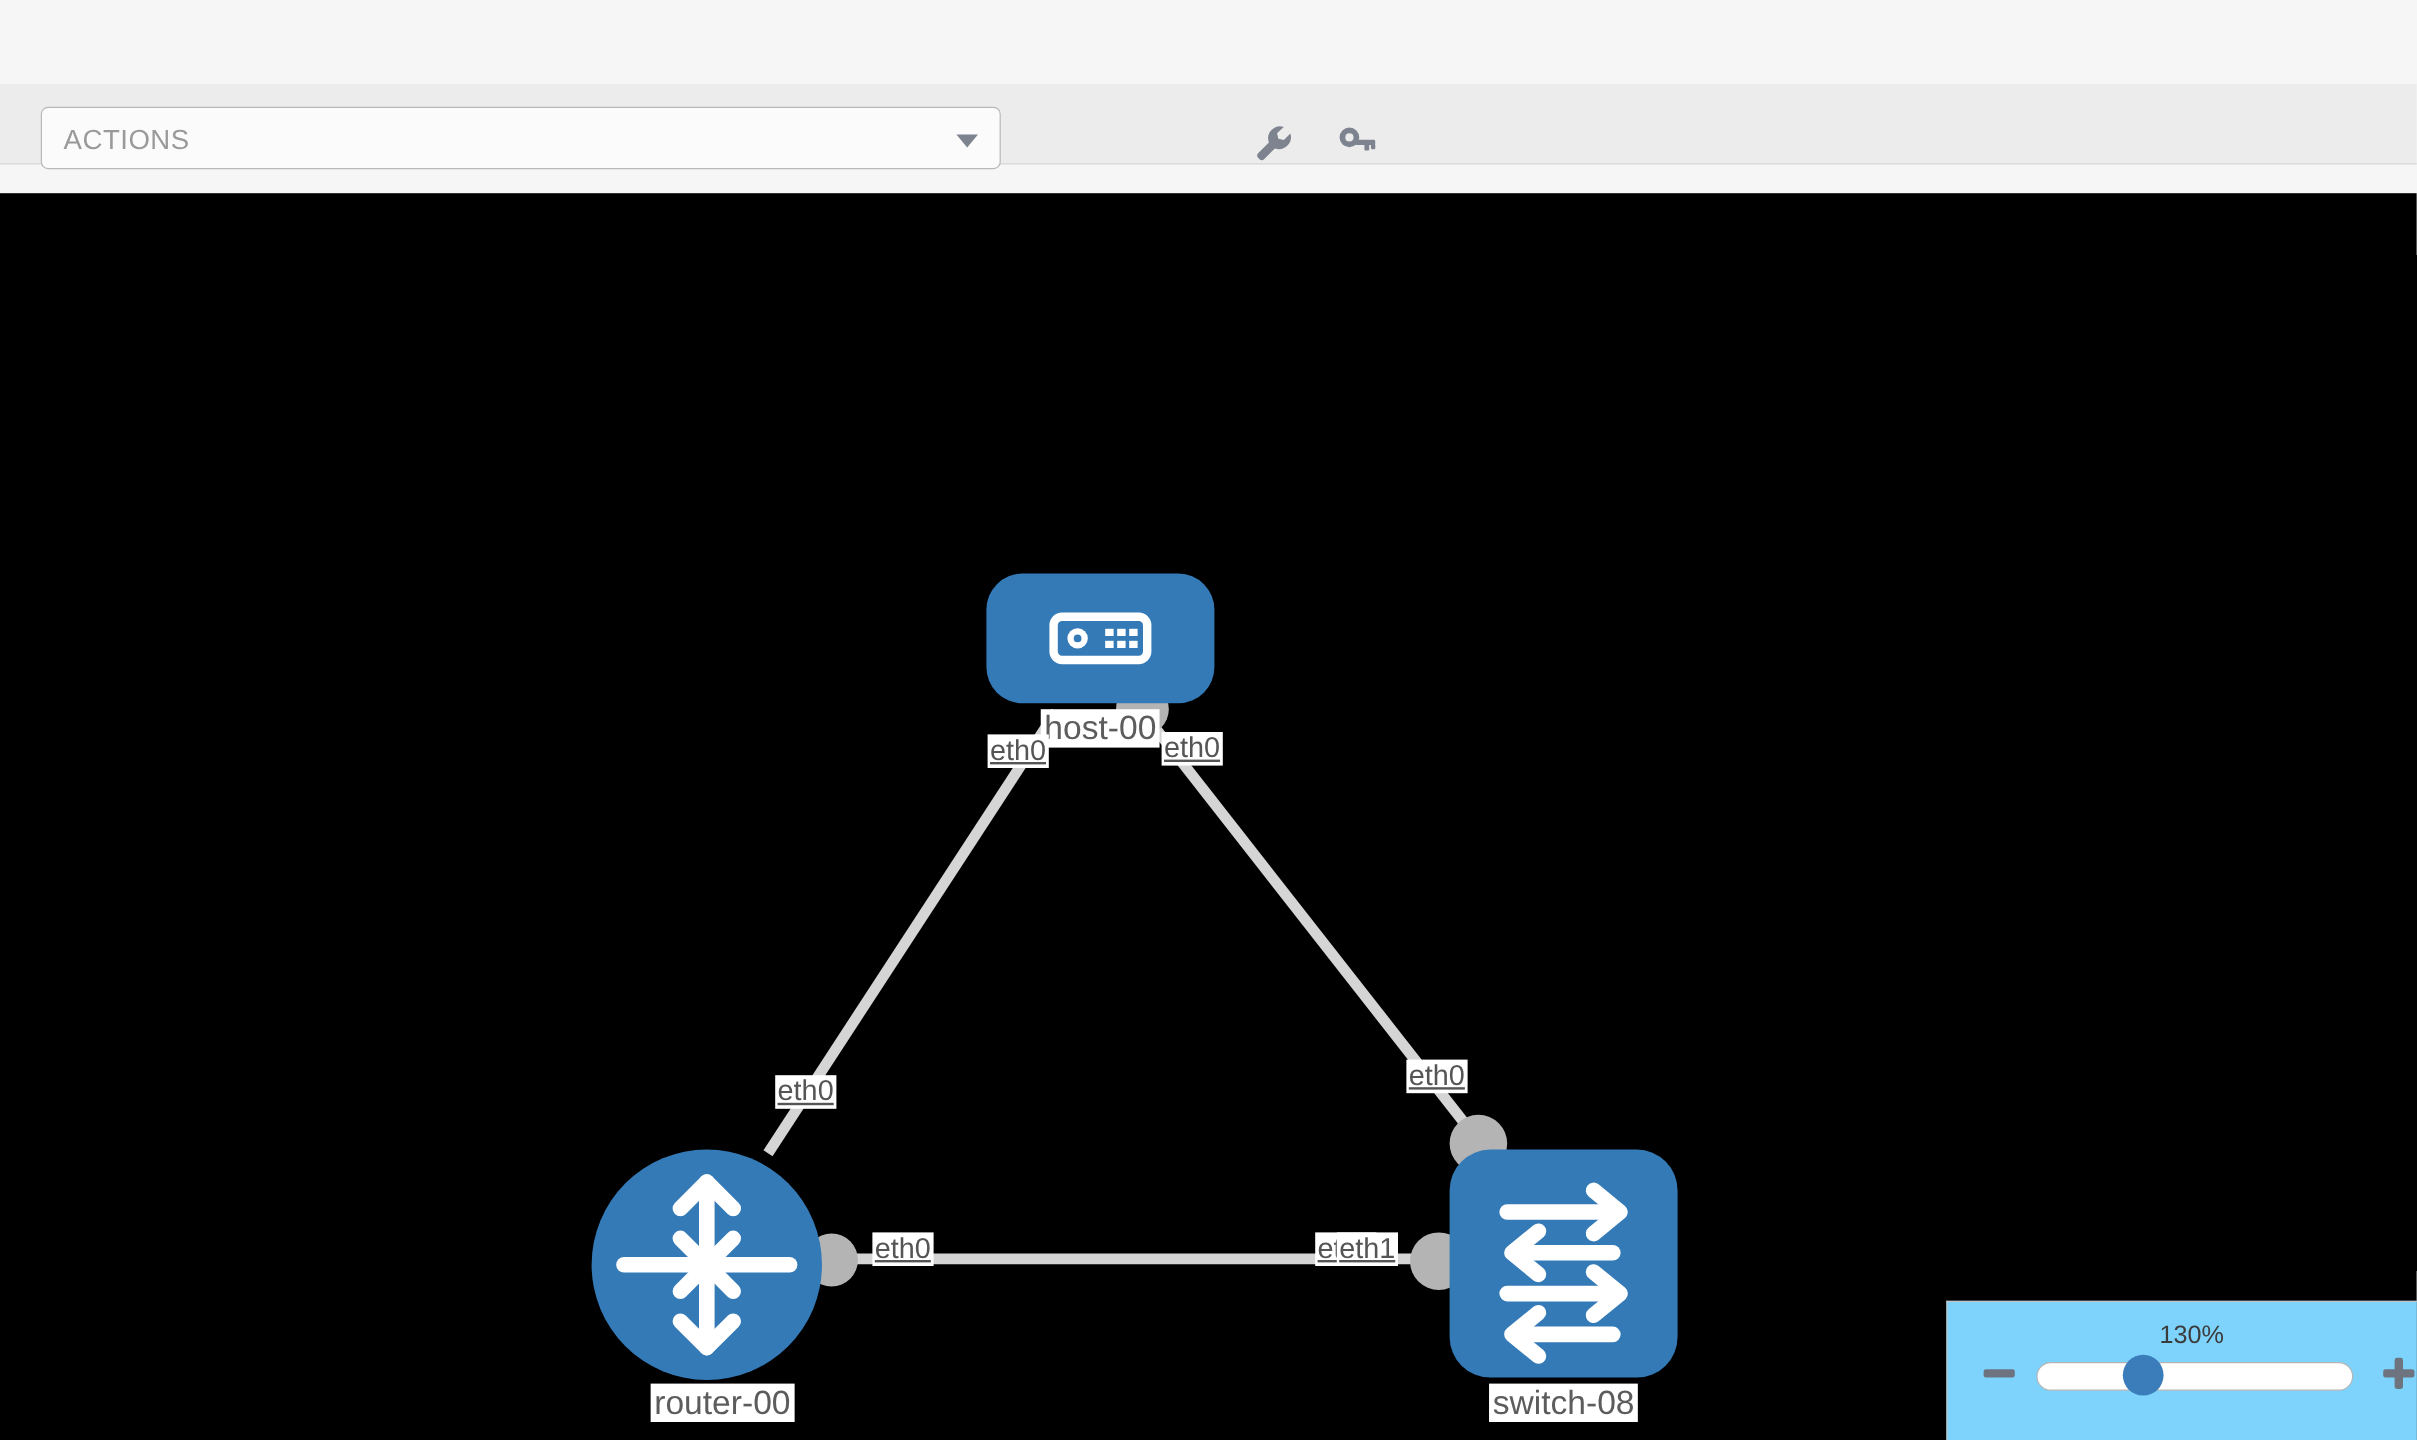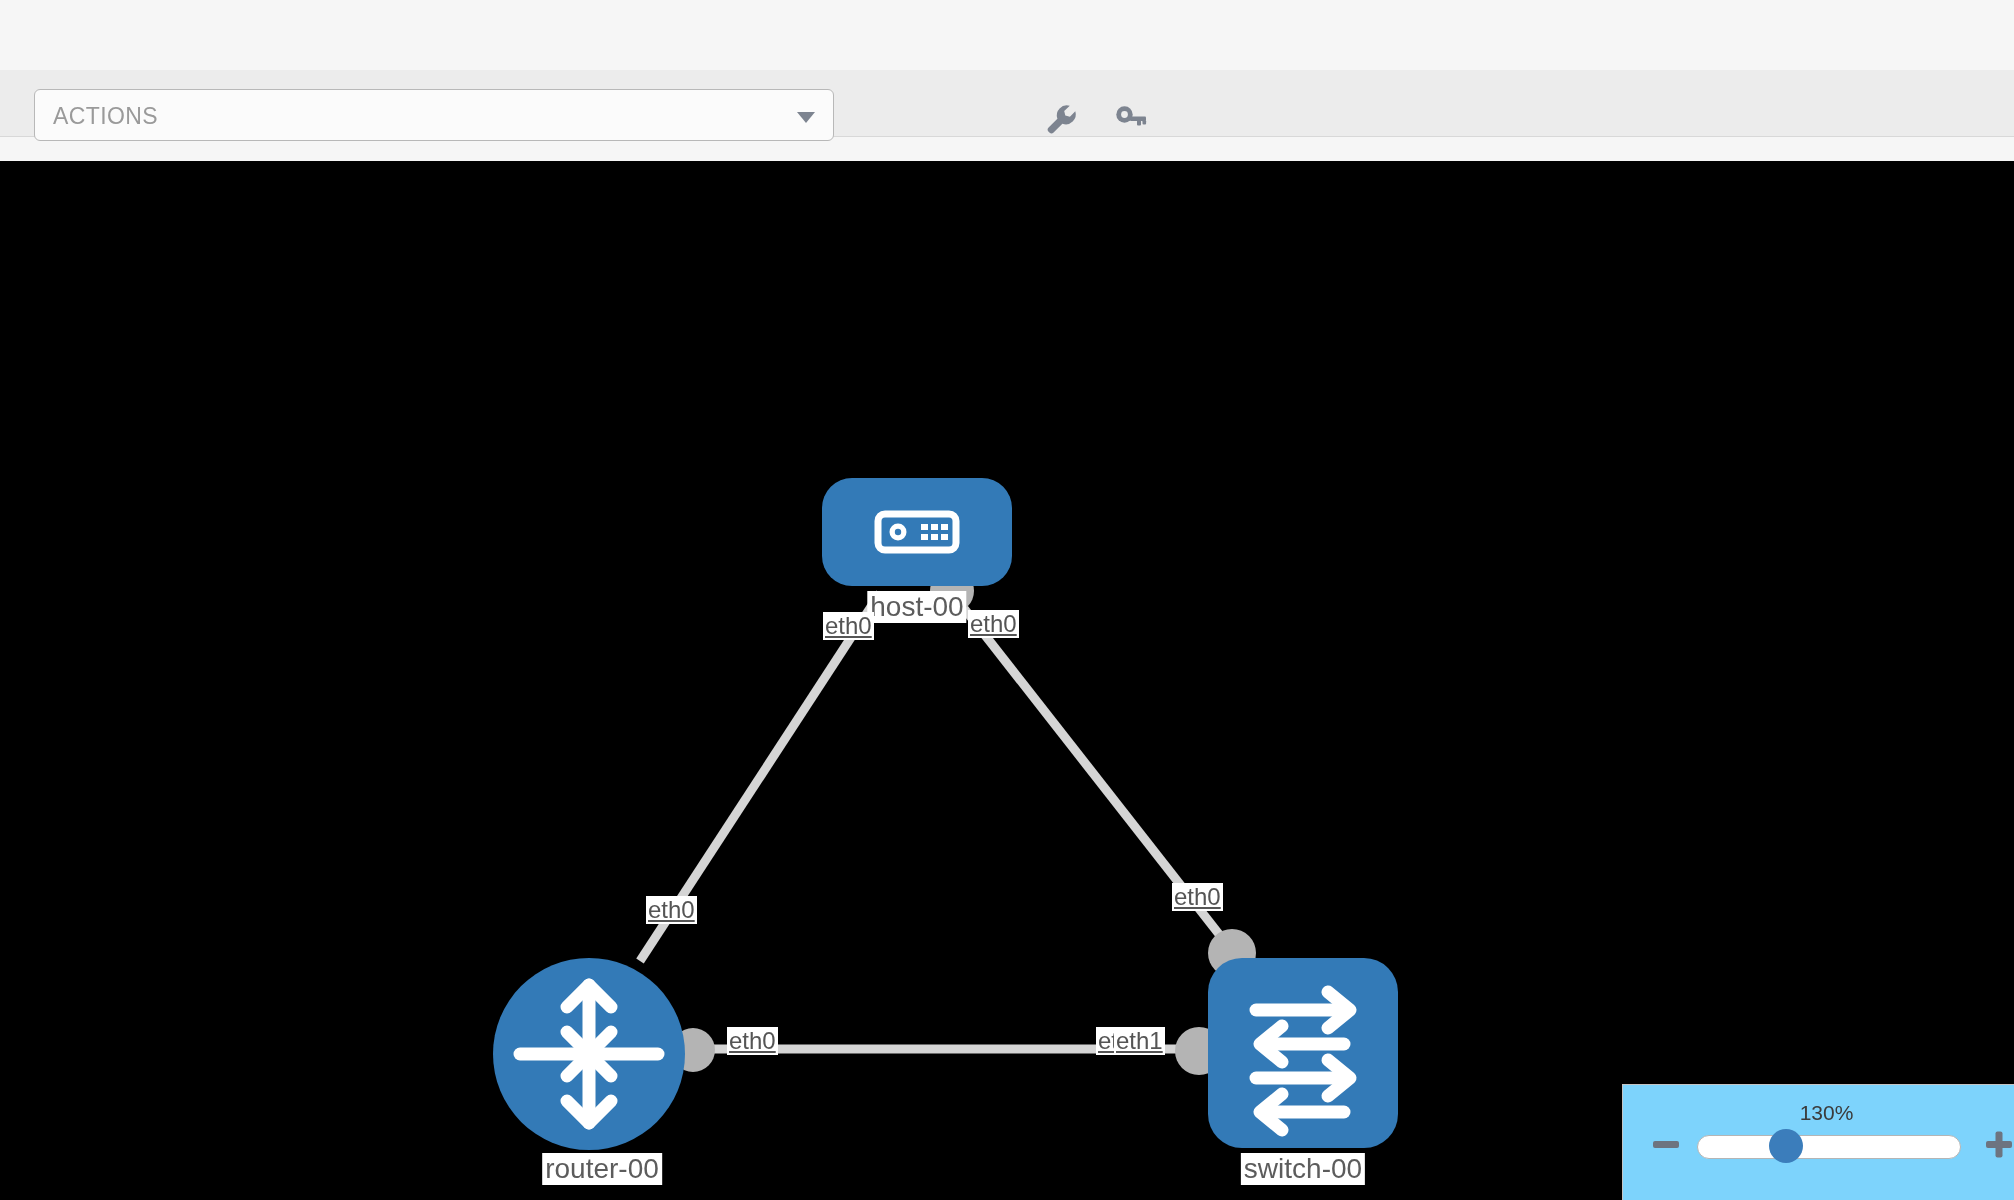--- a/index.html
+++ b/index.html
@@ -260,21 +260,21 @@
           <polyline points="1328,899 1350,917 1328,935"></polyline>
 
           <line x1="1344" y1="951" x2="1262" y2="951"></line>
           <polyline points="1282,933 1260,951 1282,969"></polyline>
         </g>
       </g>
     </svg>
 
     <div class="node-label" style="left:917px; top:430px;">host-00</div>
     <div class="node-label" style="left:589px; top:992px;margin-left:13px;">router-00</div>
-    <div class="node-label" style="left:1303px; top:992px;">switch-00</div>
+    <div class="node-label" style="left:1303px; top:992px;">switch-08</div>
 
     <div class="iface-label" style="left:823px; top:451px;">eth0</div>
     <div class="iface-label" style="left:646px; top:735px;">eth0</div>
 
     <div class="iface-label" style="left:968px; top:449px;">eth0</div>
     <div class="iface-label" style="left:1172px; top:722px;">eth0</div>
 
     <div class="iface-label" style="left:727px; top:866px;">eth0</div>
     <div class="iface-label" style="left:1096px; top:866px;">eth0</div>
     <div class="iface-label" style="left:1114px; top:866px;text-align:center;">eth1</div>

